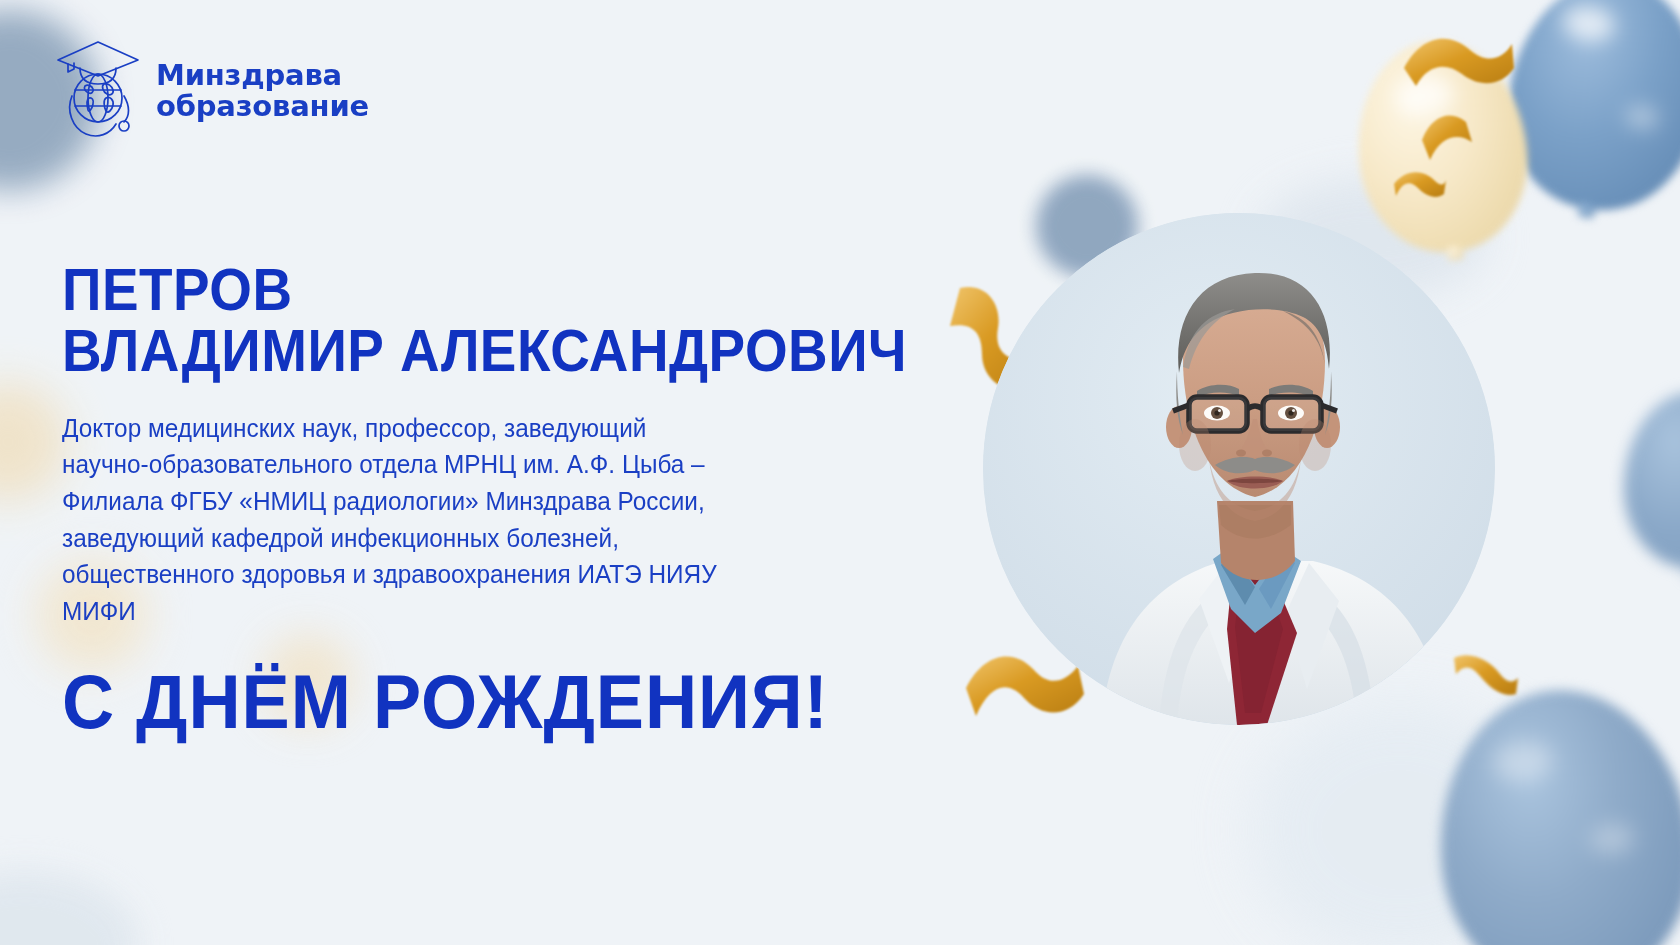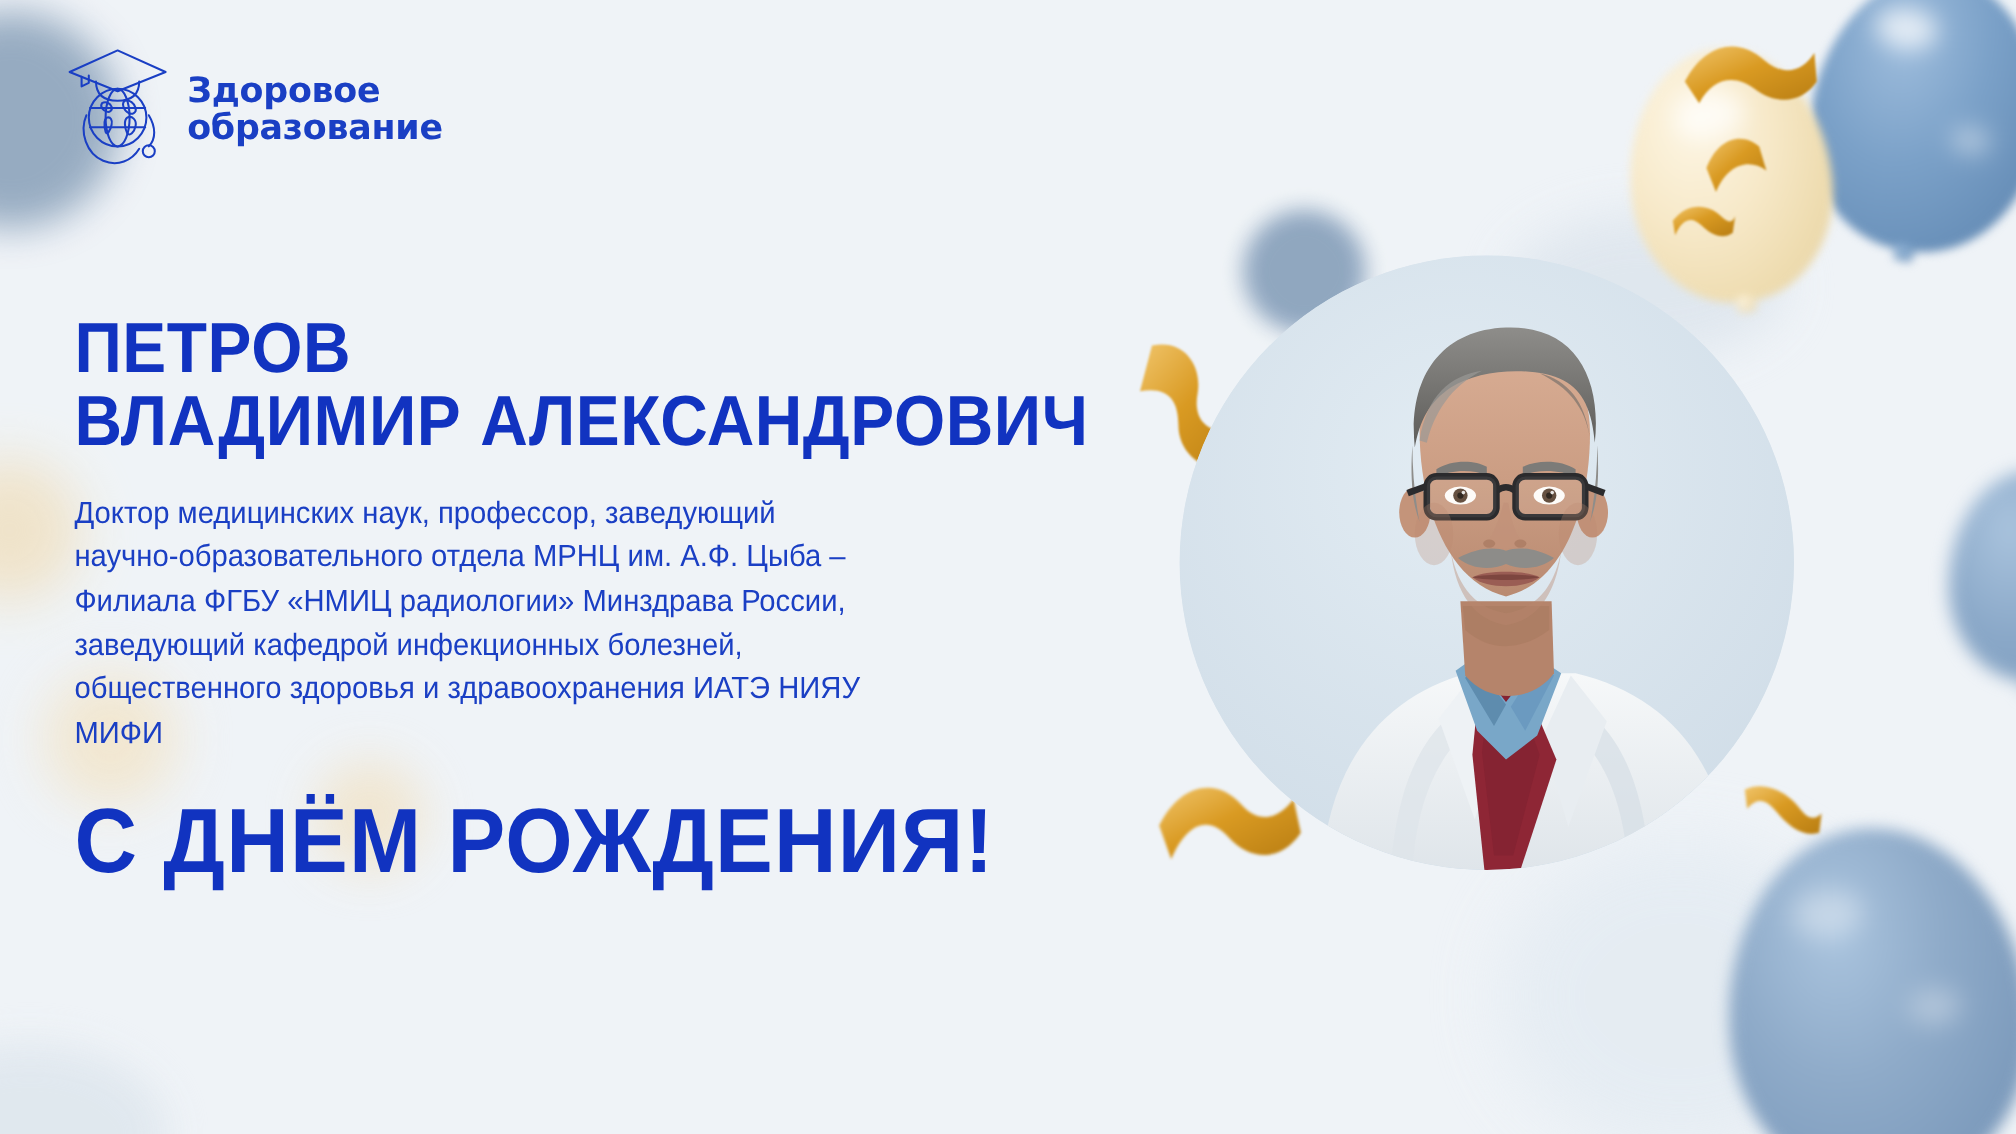--- a/index.html
+++ b/index.html
@@ -242,21 +242,21 @@
         <path d="M37,62 C40,61 42,64 41,68 C40,73 37,77 36,74 C35,70 34,64 37,62 Z"></path>
         <path d="M52,48 C56,47 60,50 61,54 C62,58 58,60 55,58 C51,56 49,50 52,48 Z"></path>
         <path d="M54,62 C58,60 62,64 61,69 C60,74 56,78 54,75 C52,71 51,64 54,62 Z"></path>
 
         <path d="M20,60 C14,74 20,92 34,98 C46,103 58,98 64,88"></path>
         <path d="M72,60 C78,70 78,80 72,86"></path>
         <circle cx="72" cy="90" r="5"></circle>
       </g>
     </svg>
     <div id="logo-text">
-      <span class="l1">Здоровое</span>
+      <span class="l1">Минздрава</span>
       <span class="l2">образование</span>
     </div>
   </div>
 
   <div id="content">
 
     <div id="name-block">
       <span class="nm">ПЕТРОВ</span>
       <span class="nm">ВЛАДИМИР АЛЕКСАНДРОВИЧ</span>
     </div>

